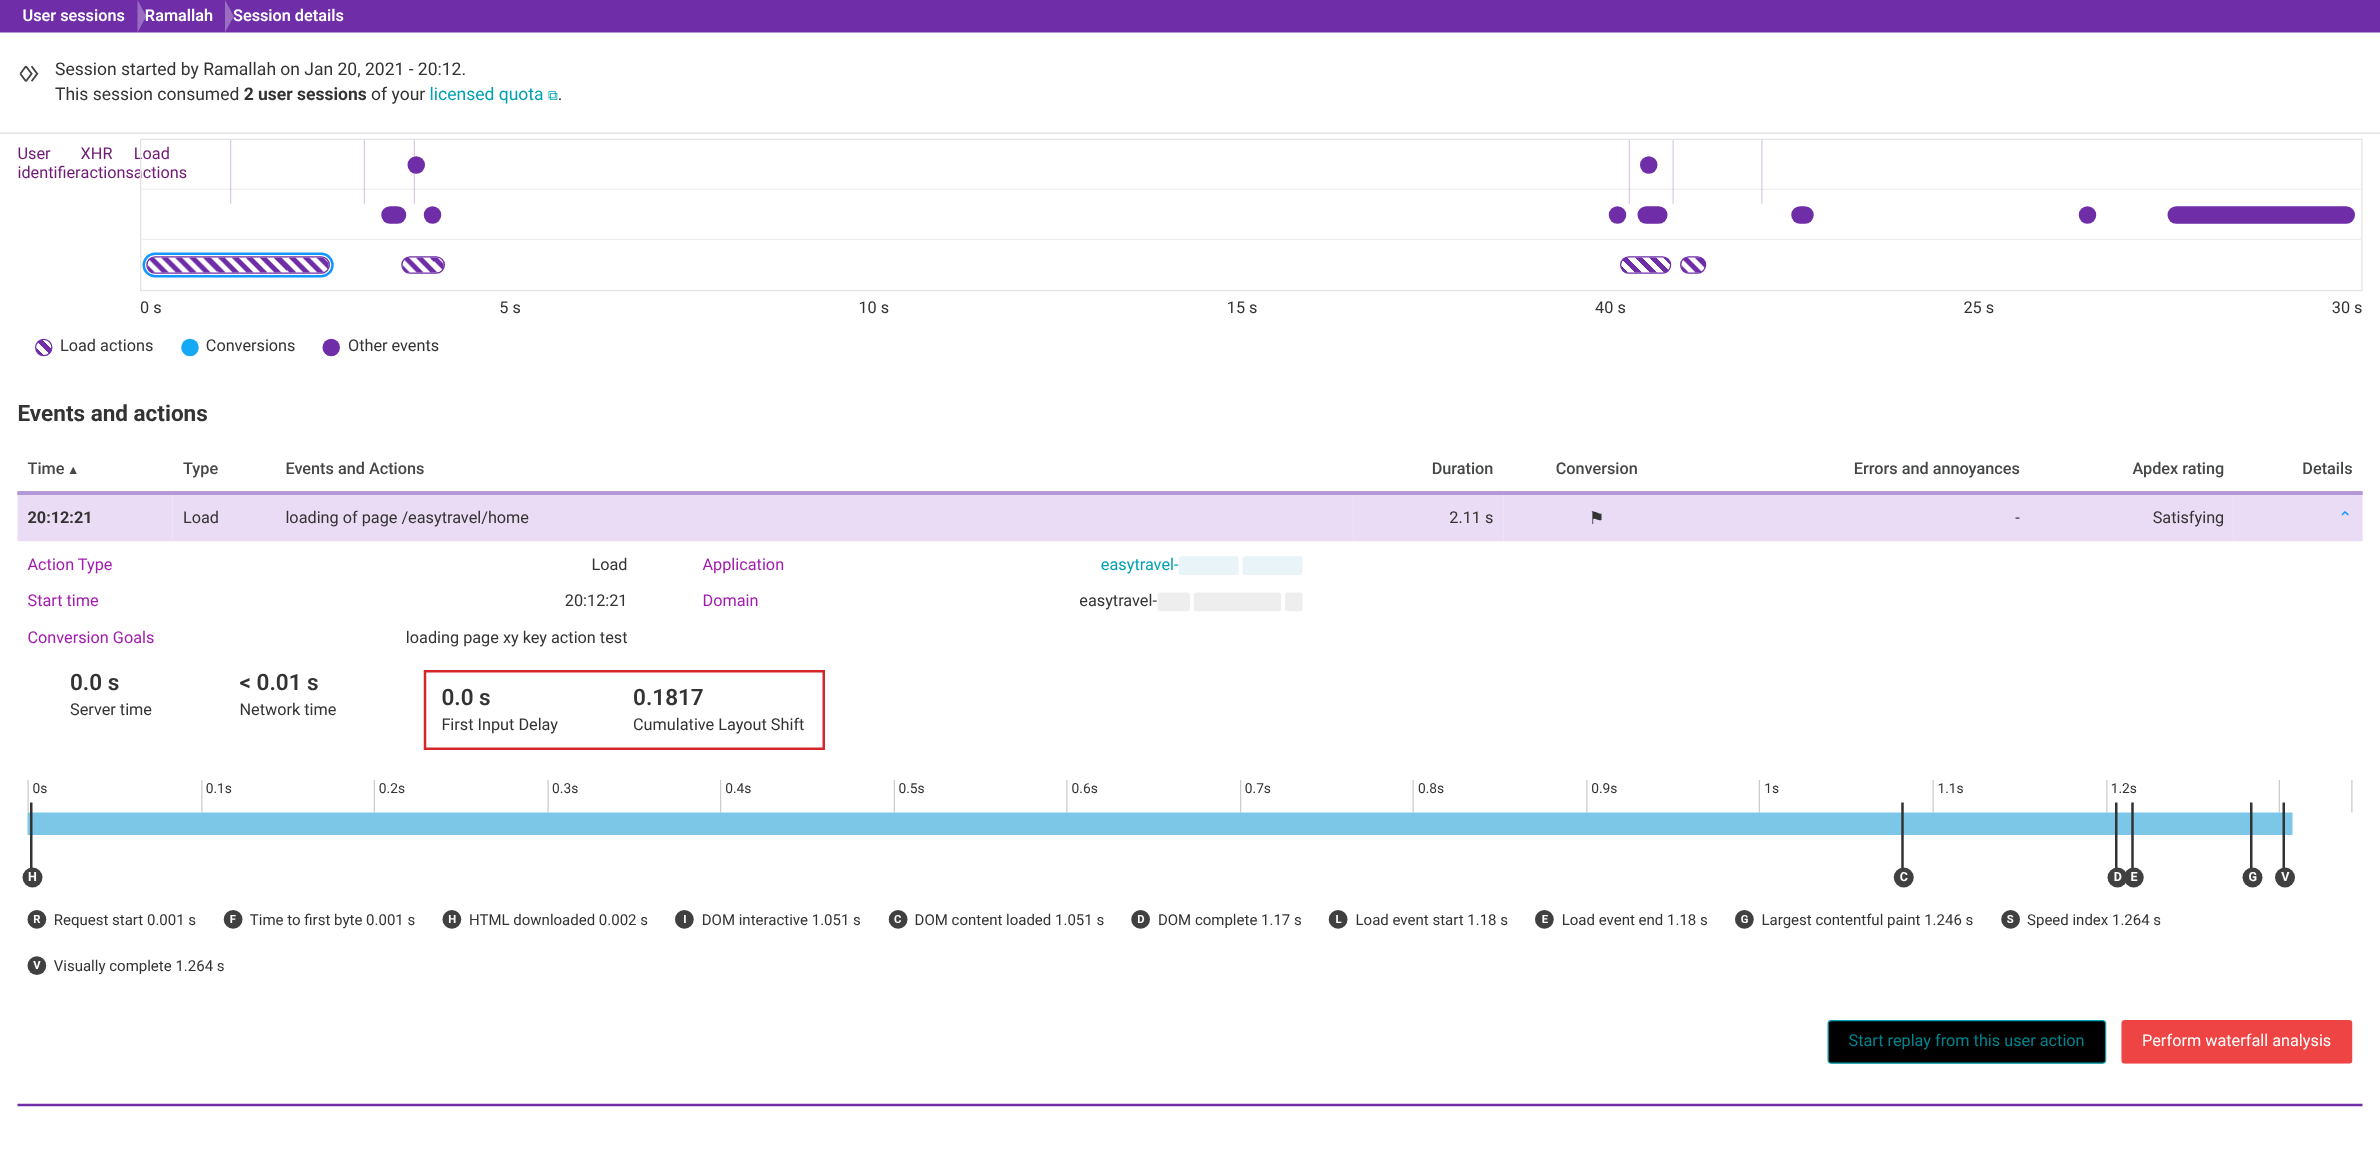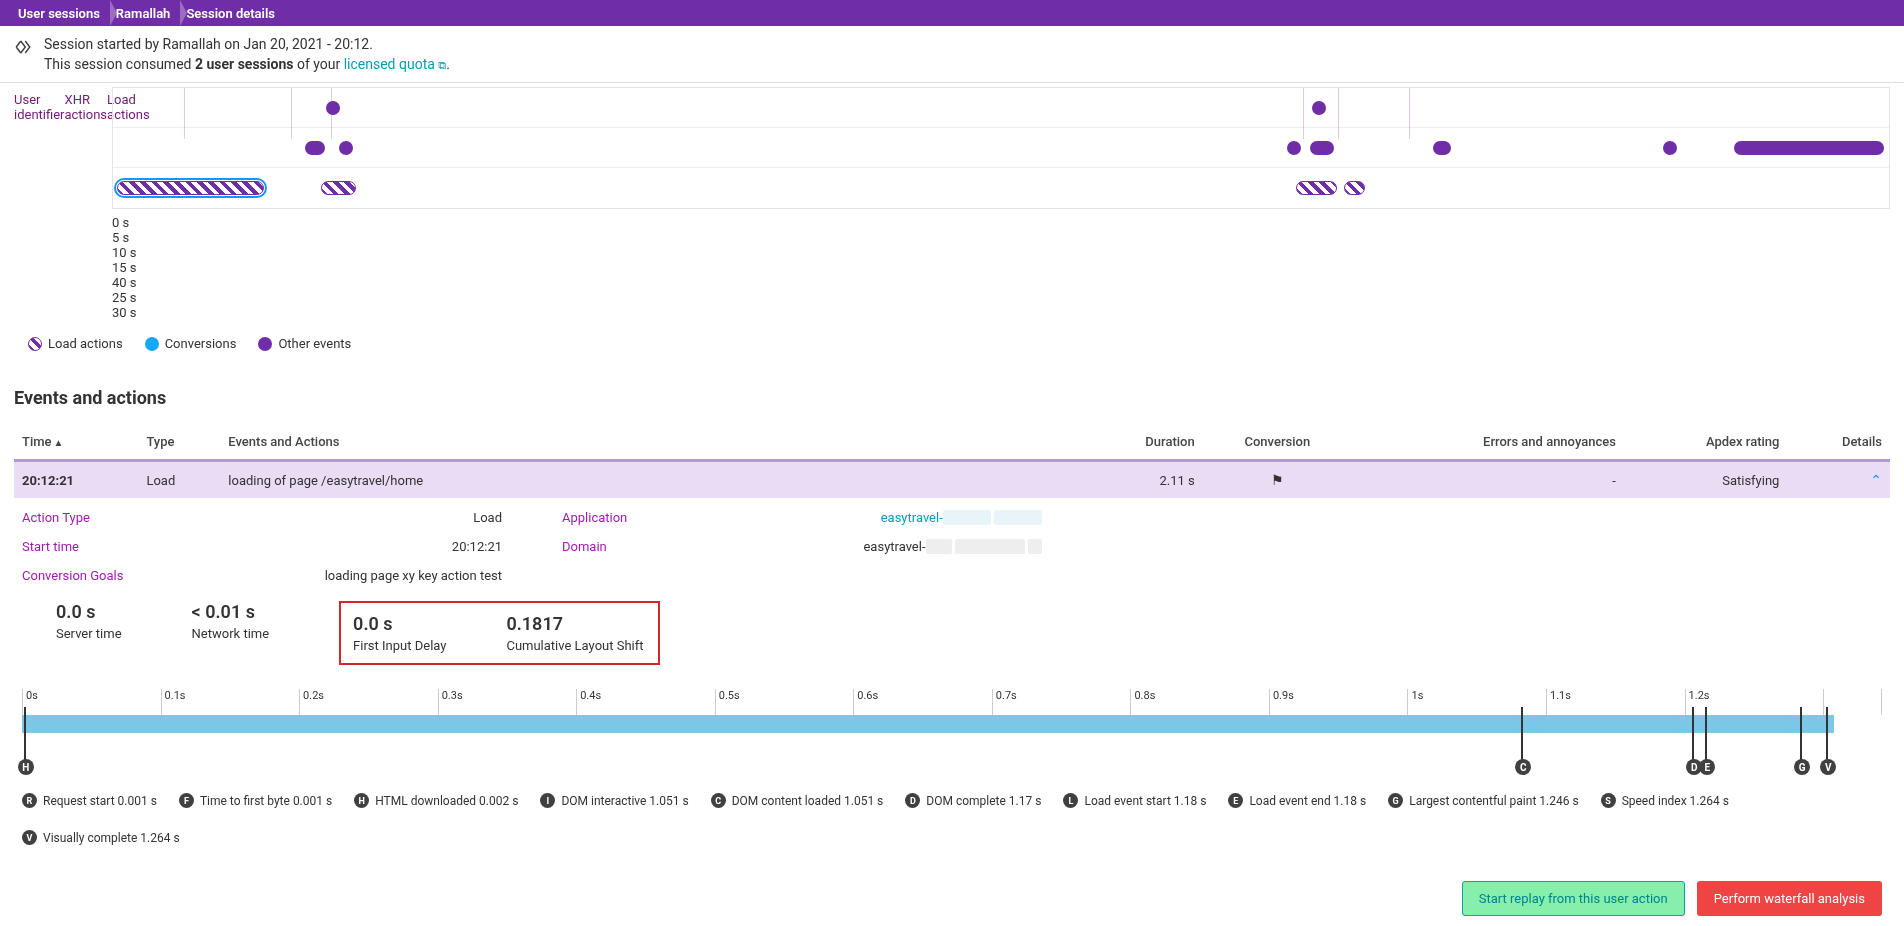--- a/index.html
+++ b/index.html
@@ -1,42 +1,42 @@
 <!DOCTYPE html>
 <html><head>
 <meta charset="utf-8">
 <style>
 * { margin: 0; padding: 0; box-sizing: border-box; font-family: -apple-system, BlinkMacSystemFont, "Segoe UI", Roboto, Arial, sans-serif; }
 body { background: #fff; color: #333; font-size: 13px; }
 .breadcrumb-bar { background: #6f2da8; color: #fff; padding: 5px 12px; display: flex; align-items: center; gap: 0; height: 26px; }
 .breadcrumb-item { display: inline-flex; align-items: center; font-weight: 600; padding: 0 10px 0 6px; position: relative; font-size: 13px; cursor: pointer; }
 .breadcrumb-item::after { content: ""; position: absolute; right: -7px; top: 50%; transform: translateY(-50%); width: 0; height: 0; border-left: 7px solid rgba(255,255,255,0.3); border-top: 13px solid transparent; border-bottom: 13px solid transparent; }
 .breadcrumb-item:last-child::after { display: none; }
-.header-section { padding: 10px 14px; display: flex; align-items: flex-start; gap: 12px; border-bottom: 1px solid #ddd; }
+.header-section { padding: 22px 14px; display: flex; align-items: flex-start; gap: 12px; border-bottom: 1px solid #ddd; }
 .header-icon { font-size: 16px; color: #555; flex-shrink: 0; margin-top:2px; }
 .header-text { display: flex; flex-direction: column; gap: 4px; }
 .header-line { font-size: 14px; }
 .header-line a { color: #00a1b2; text-decoration: none; }
 .header-line .ext-icon { color:#00a1b2; font-size:11px; }
 .content { padding: 0 14px 20px 14px; }
 
 
 .timeline-wrap { display: flex; margin-top: 4px;}
 .timeline-labels { display: flex; flex-direction: row; justify-content: space-around; padding-right: 10px; font-size: 13px; color:#701a75; width:98px; }
 .timeline-labels div { height: 40px; display:flex; align-items:center; }
 .timeline-chart { flex:1; border:1px solid #e3e3e3; position: relative; height:122px; }
 .timeline-row { height:40px; border-bottom:1px solid #eee; position:relative; }
 .timeline-row:last-child { border-bottom:none; }
 .dot { position:absolute; top:50%; transform:translateY(-50%); width:14px; height:14px; border-radius:50%; background:#6f2da8; }
 .pill { position:absolute; top:50%; transform:translateY(-50%); height:14px; border-radius:7px; background:#6f2da8; }
 .hatch { background: repeating-linear-gradient(45deg,#6f2da8,#6f2da8 4px,#fff 4px,#fff 8px); border:1px solid #6f2da8; }
 .hatch-sel { outline:2px solid #1496ff; outline-offset:1px; }
 .tl-line { position:absolute; top:0; bottom:-12px; border-left:1px solid rgba(111,45,168,0.25); pointer-events:none;}
 
-.x-axis { display:flex; justify-content:space-between; margin-top:6px; padding-left:98px; font-size:13px; color:#333;flex-direction:column; }
+.x-axis { display:flex; justify-content:space-between; margin-top:6px; padding-left:98px; font-size:13px; color:#333; }
 
 .legend { display:flex; gap:22px; margin-top:16px; padding-left:14px; align-items:center; font-size:13px; }
 .legend-item { display:flex; align-items:center; gap:6px; }
 .legend-sw { width:14px; height:14px; border-radius:50%; }
 
 .section-title { font-size:18px; margin-top:36px; margin-bottom:16px; color:#333; }
 
 .table { width:100%; border-collapse:collapse; font-size:13px; }
 .table th { text-align:left; font-weight:500; padding:10px 8px; color:#454646; white-space:nowrap;}
 .table thead tr { border-bottom:3px solid #b497d6; }
@@ -71,21 +71,21 @@
 .ruler-markers { position:absolute; top:18px; left:0; right:0; height:54px; pointer-events:none; }
 .marker { position:absolute; top:0; bottom:0; width:0; border-left:2px solid #333; }
 .marker-badge { position:absolute; bottom:-14px; left:-8px; width:16px; height:16px; background:#404040; color:#fff; border-radius:50%; font-size:10px; display:flex; align-items:center; justify-content:center; font-weight:700; }
 
 .wf-legend { display:flex; flex-wrap:wrap; gap:22px; margin-top:18px; font-size:12px; color:#333; align-items:center;}
 .wf-item { display:flex; align-items:center; gap:6px; }
 .wf-badge { width:15px; height:15px; border-radius:50%; background:#404040; color:#fff; font-size:9px; font-weight:700; display:flex; align-items:center; justify-content:center; flex-shrink:0;}
 
 .action-buttons { display:flex; justify-content:flex-end; gap:12px; margin-top:36px; }
 .btn { padding:9px 16px; font-size:13px; border-radius:3px; cursor:pointer; border:1px solid transparent; }
-.btn-outline { background:#86efac; color:#00848e; border-color:#00a1b2; }
+.btn-outline { background:#000000; color:#00848e; border-color:#00a1b2; }
 .btn-primary { background:#ef4444; color:#fff; }
 
 .footer-line { height:2px; background:#6f2da8; margin-top:14px; }
 </style>
 </head>
 <body>
 
 <div class="breadcrumb-bar">
   <span class="breadcrumb-item">User sessions</span>
   <span class="breadcrumb-item">Ramallah</span>

